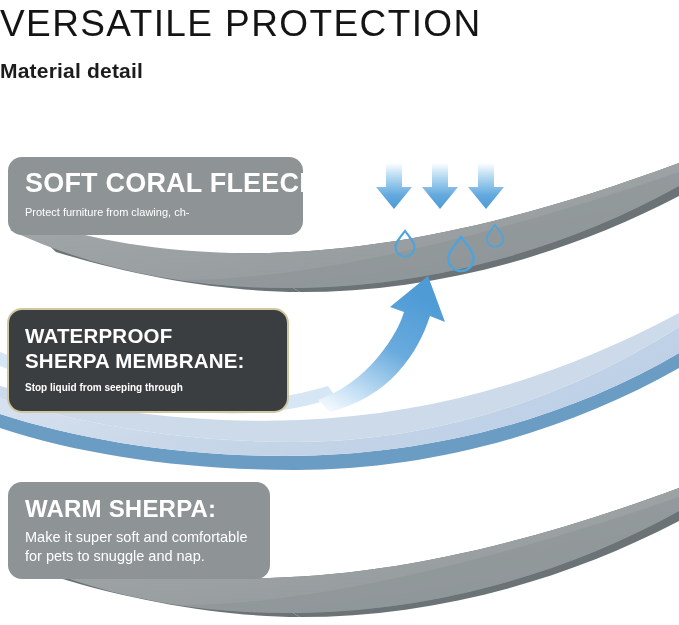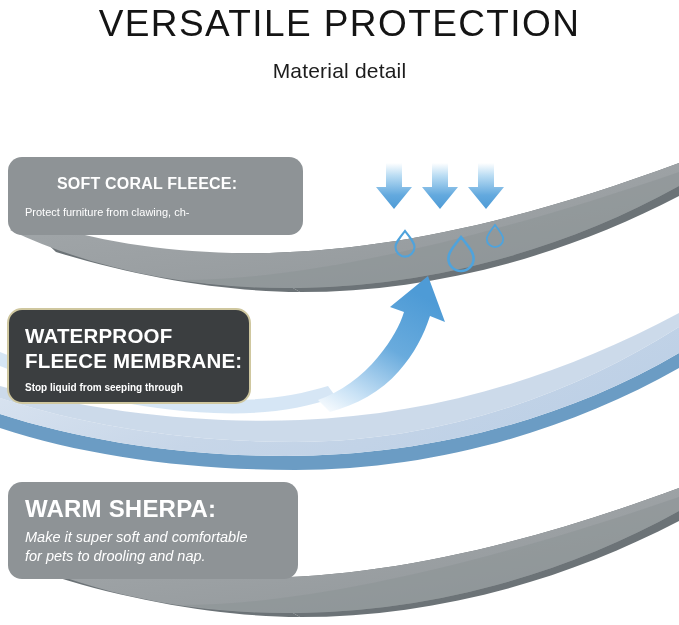--- a/index.html
+++ b/index.html
@@ -17,36 +17,36 @@
     width: 679px;
     height: 625px;
     background: #ffffff;
   }
 
   
   .header {
     position: absolute;
     top: 0; left: 0;
     width: 679px;
-    text-align: center;
+    text-align: left;
     padding-top: 2px;
   }
   .main-title {
     font-family: "Liberation Sans", sans-serif;
     font-size: 37px;
     font-weight: 400;
     letter-spacing: 1.4px;
     color: #141414;
     line-height: 44px;
     white-space: nowrap;
   }
   .sub-title {
     font-family: "Liberation Sans", sans-serif;
     font-size: 21px;
-    font-weight: 400;
+    font-weight: 700;
     color: #1c1c1c;
     line-height: 30px;
     margin-top: 10px;
     letter-spacing: 0.2px;
   }
 
   
   .stage {
     position: absolute;
     top: 0; left: 0;
@@ -73,45 +73,45 @@
     color: #ffffff;
   }
 
   
   #box-fleece {
     left: 8px;
     top: 157px;
     width: 295px;
     background: #8e9396;
   }
-  #box-fleece .c-title { font-size: 16px; line-height: 29px; margin-left: 32px; }
+  #box-fleece .c-title { font-size: 27px; line-height: 29px; }
   #box-fleece .c-body  { font-size: 11px; line-height: 19px; margin-top: 5px; font-weight: 400; }
 
   
   #box-membrane {
     left: 7px;
     top: 308px;
-    width: 244px;
+    width: 282px;
     background: #3b3e40;
     border: 2.5px solid #cfc79f;
     border-radius: 15px;
-    padding: 13px 15px 5px 16px;
+    padding: 13px 15px 14px 16px;
   }
   #box-membrane .c-title { font-size: 20.5px; line-height: 25px; }
   #box-membrane .c-body  { font-size: 10px; line-height: 18px; margin-top: 6px; font-weight: 700; }
 
   
   #box-sherpa {
     left: 8px;
     top: 482px;
-    width: 290px;
+    width: 262px;
     background: #8e9396;
   }
   #box-sherpa .c-title { font-size: 24px; line-height: 29px; }
-  #box-sherpa .c-body  { font-size: 14.5px; line-height: 19px; margin-top: 5px; font-weight: 400; font-style: italic; }
+  #box-sherpa .c-body  { font-size: 14.5px; line-height: 19px; margin-top: 5px; font-weight: 400; }
 
   .nowrap { white-space: nowrap; }
 </style>
 </head>
 <body>
 
 <div class="page">
 
   <div class="header">
     <div class="main-title">VERSATILE PROTECTION</div>
@@ -245,28 +245,28 @@
   <div class="callout" id="box-fleece">
     <div class="c-title nowrap">SOFT CORAL FLEECE:</div>
     <div class="c-body">
       <div class="nowrap">Protect furniture from clawing, ch-</div>
     </div>
   </div>
 
   <div class="callout" id="box-membrane">
     <div class="c-title">
       <div class="nowrap">WATERPROOF</div>
-      <div class="nowrap">FLEECE MEMBRANE:</div>
+      <div class="nowrap">SHERPA MEMBRANE:</div>
     </div>
     <div class="c-body">
       <div class="nowrap">Stop liquid from seeping through</div>
     </div>
   </div>
 
   <div class="callout" id="box-sherpa">
     <div class="c-title nowrap">WARM SHERPA:</div>
     <div class="c-body">
       <div class="nowrap">Make it super soft and comfortable</div>
-      <div class="nowrap">for pets to drooling and nap.</div>
+      <div class="nowrap">for pets to snuggle and nap.</div>
     </div>
   </div>
 
 </div>
 
 </body></html>

